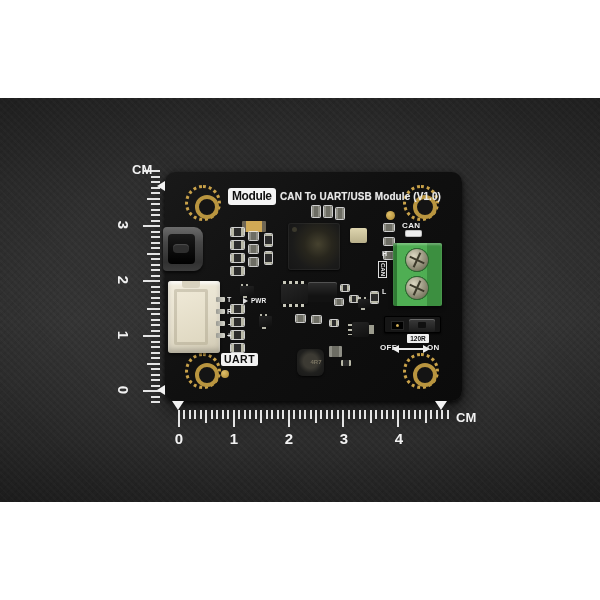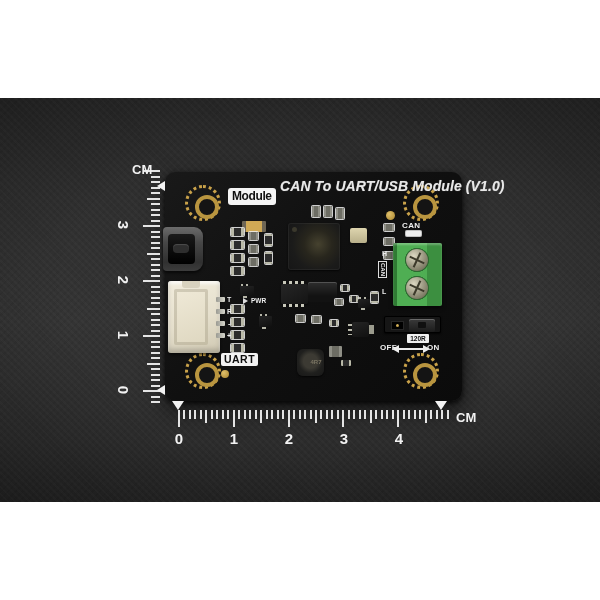--- a/index.html
+++ b/index.html
@@ -19,22 +19,22 @@
     box-shadow:0 10px 22px rgba(0,0,0,0.55), 0 2px 5px rgba(0,0,0,0.8);z-index:2;}
   .pcb *{position:absolute;box-sizing:border-box;}
   
   .hole{width:36px;height:36px;border-radius:50%;border:3px dotted #c9a24a;background:transparent;}
   .hole::before{content:"";position:absolute;left:7px;top:7px;width:16px;height:16px;border-radius:50%;
     border:4px solid #b9953f;background:#141414;}
   .gold-dot{border-radius:50%;background:radial-gradient(circle at 35% 35%,#e0c06a,#a8842f);}
   
   .logo{left:63px;top:16px;height:17px;padding:0 4px;background:#f5f5f5;border-radius:3px;
     color:#101010;font-size:12px;font-weight:bold;letter-spacing:-0.4px;line-height:17px;}
-  .title{left:115px;top:6px;color:#e8e8e8;font-size:14px;font-weight:bold;letter-spacing:0.1px;
-    text-shadow:0 0 1px rgba(255,255,255,0.4);white-space:nowrap;font-style:italic;}
+  .title{left:115px;top:19px;color:#e8e8e8;font-size:10px;font-weight:bold;letter-spacing:0.1px;
+    text-shadow:0 0 1px rgba(255,255,255,0.4);white-space:nowrap;}
   
   .usbc{left:-2px;top:55px;width:40px;height:44px;border-radius:4px 9px 9px 4px;
     background:linear-gradient(180deg,#6b6b6b,#474747 35%,#303030 80%,#3c3c3c);
     box-shadow:0 2px 3px rgba(0,0,0,0.6);}
   .usbc::before{content:"";position:absolute;left:5px;top:7px;width:27px;height:30px;border-radius:4px;
     background:linear-gradient(180deg,#1a1a1a,#000);}
   .usbc::after{content:"";position:absolute;left:10px;top:17px;width:16px;height:9px;border-radius:4px;
     background:#2e2e2e;box-shadow:inset 0 1px 1px rgba(255,255,255,0.15);}
   
   .jst{left:3px;top:109px;width:52px;height:72px;border-radius:3px;

